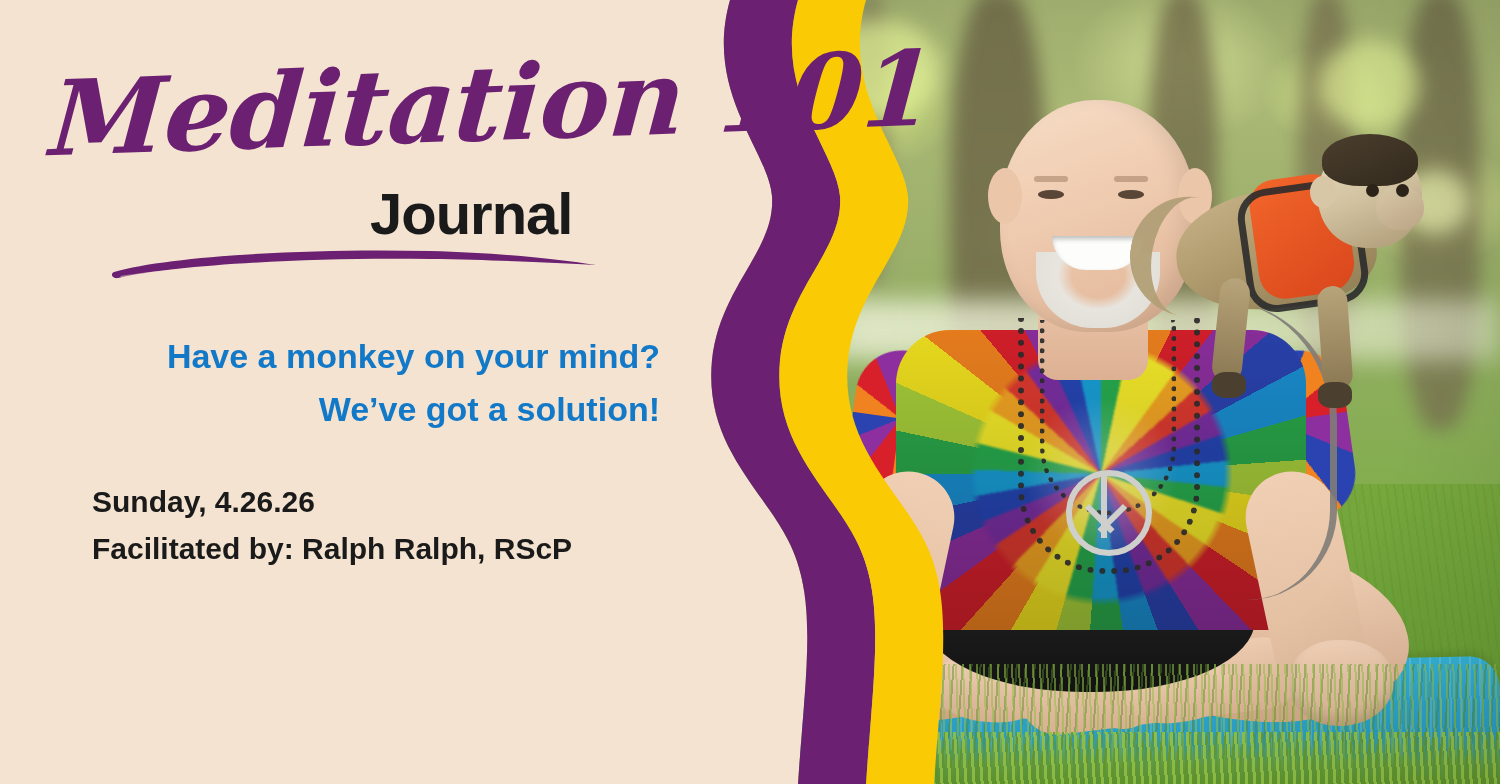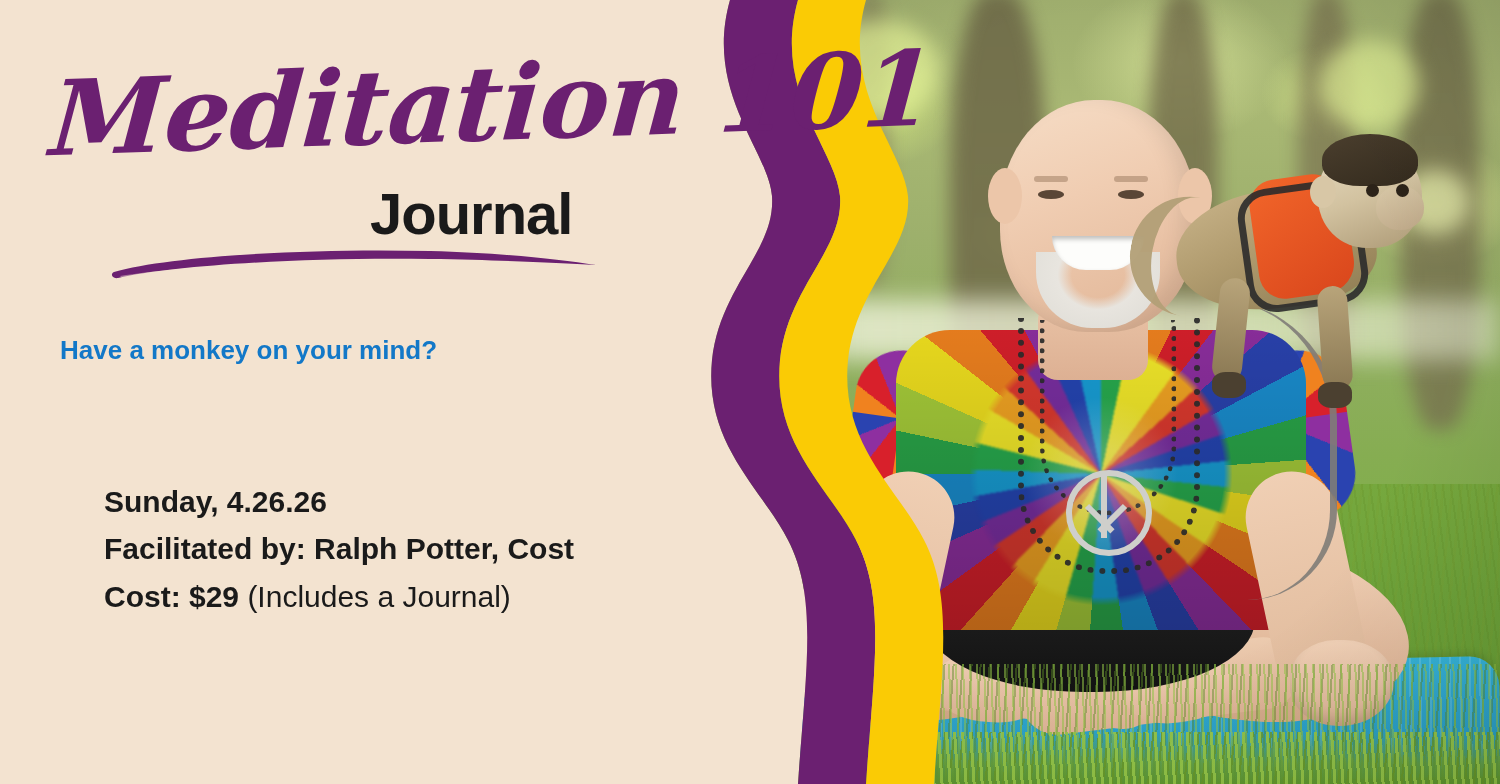--- a/index.html
+++ b/index.html
@@ -474,36 +474,36 @@
   }
   .underline-brush {
     position: absolute;
     left: 110px; top: 238px;
     width: 490px; height: 48px;
   }
   .tagline {
     position: absolute;
     left: 60px; top: 330px;
     width: 600px;
-    text-align: left;
+    text-align: right;
     color: #1278C8;
-    font-size: 26px;
+    font-size: 34px;
     font-weight: 700;
     line-height: 1.55;
   }
   .tagline .l2 { display: block; }
   .details {
     position: absolute;
     left: 92px; top: 478px;
     color: #1A1A1A;
     font-size: 30px;
     font-weight: 700;
     line-height: 1.58;
   }
-  .details div { white-space: nowrap; margin-left: 12px; }
+  .details div { white-space: nowrap; }
   .details .light { font-weight: 400; }
 </style>
 </head>
 <body>
 
 <div class="poster">
 
   <div class="photo-panel">
     <div class="park-bg"></div>
 
@@ -614,22 +614,22 @@
     <div class="underline-brush">
       <svg width="490" height="48" viewBox="0 0 490 48">
         <path d="M 4,34 C 60,18 200,10 320,13 C 392,15 448,21 486,27
                  C 446,25 392,22 320,21 C 200,19 64,27 8,40 C 2,41 0,36 4,34 Z" fill="#6B2071"></path>
         <path d="M 10,38 C 70,28 190,22 300,23 C 200,21 70,28 12,40 Z" fill="#F3E3D0" opacity=".45"></path>
       </svg>
     </div>
 
     <div class="tagline">
       <span class="l1">Have a monkey on your mind?</span>
+      <span class="l2">We’ve got a solution!</span>
     </div>
 
     <div class="details">
       <div>Sunday, 4.26.26</div>
-      <div>Facilitated by:  Ralph Potter, Cost</div>
-      <div><span>Cost: $29</span><span class="light"> (Includes a Journal)</span></div>
+      <div>Facilitated by:  Ralph Ralph, RScP</div>
     </div>
 
   </div>
 </div>
 
 </body></html>

